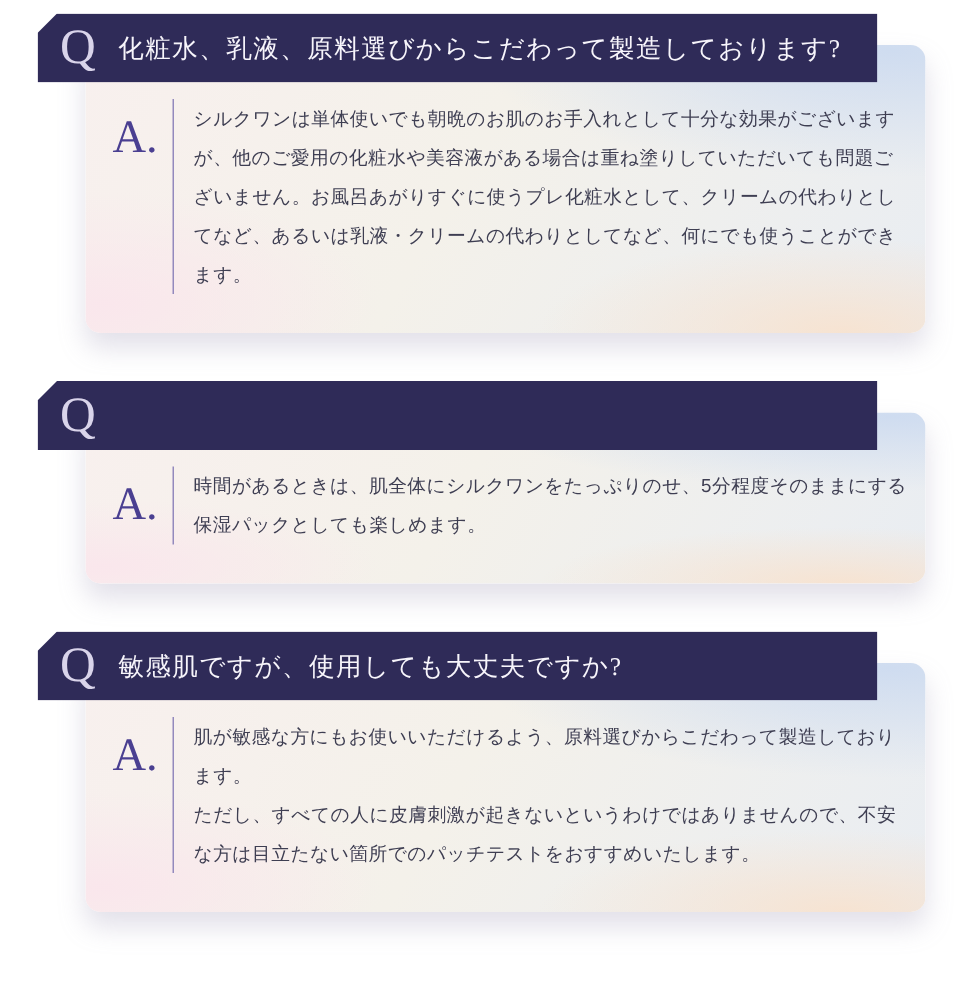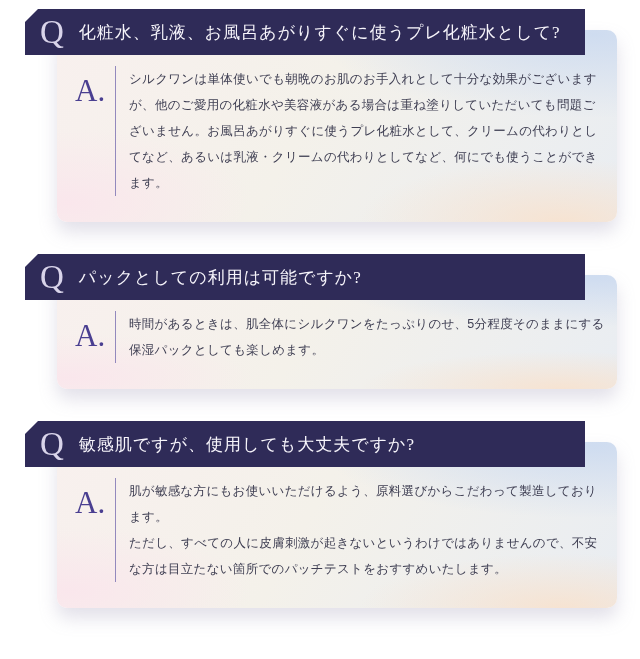--- a/index.html
+++ b/index.html
@@ -95,37 +95,36 @@
   .answer-text p {
     margin: 0;
   }
 </style>
 </head>
 <body>
 
 <section class="faq-block">
   <div class="q-bar">
     <span class="q-mark">Q</span>
-    <h2 class="q-text">化粧水、乳液、お風呂あがりすぐに使うプレ化粧水として?</h2>
+    <h2 class="q-text">化粧水、乳液、原料選びからこだわって製造しております?</h2>
   </div>
   <div class="answer-card">
     <div class="answer-row">
       <span class="a-mark">A.</span>
       <span class="a-divider"></span>
       <div class="answer-text">
         <p>シルクワンは単体使いでも朝晩のお肌のお手入れとして十分な効果がございますが、他のご愛用の化粧水や美容液がある場合は重ね塗りしていただいても問題ございません。お風呂あがりすぐに使うプレ化粧水として、クリームの代わりとしてなど、あるいは乳液・クリームの代わりとしてなど、何にでも使うことができます。</p>
       </div>
     </div>
   </div>
 </section>
 
 <section class="faq-block">
   <div class="q-bar">
     <span class="q-mark">Q</span>
-    <h2 class="q-text">パックとしての利用は可能ですか?</h2>
   </div>
   <div class="answer-card">
     <div class="answer-row">
       <span class="a-mark">A.</span>
       <span class="a-divider"></span>
       <div class="answer-text">
         <p>時間があるときは、肌全体にシルクワンをたっぷりのせ、5分程度そのままにする保湿パックとしても楽しめます。</p>
       </div>
     </div>
   </div>

